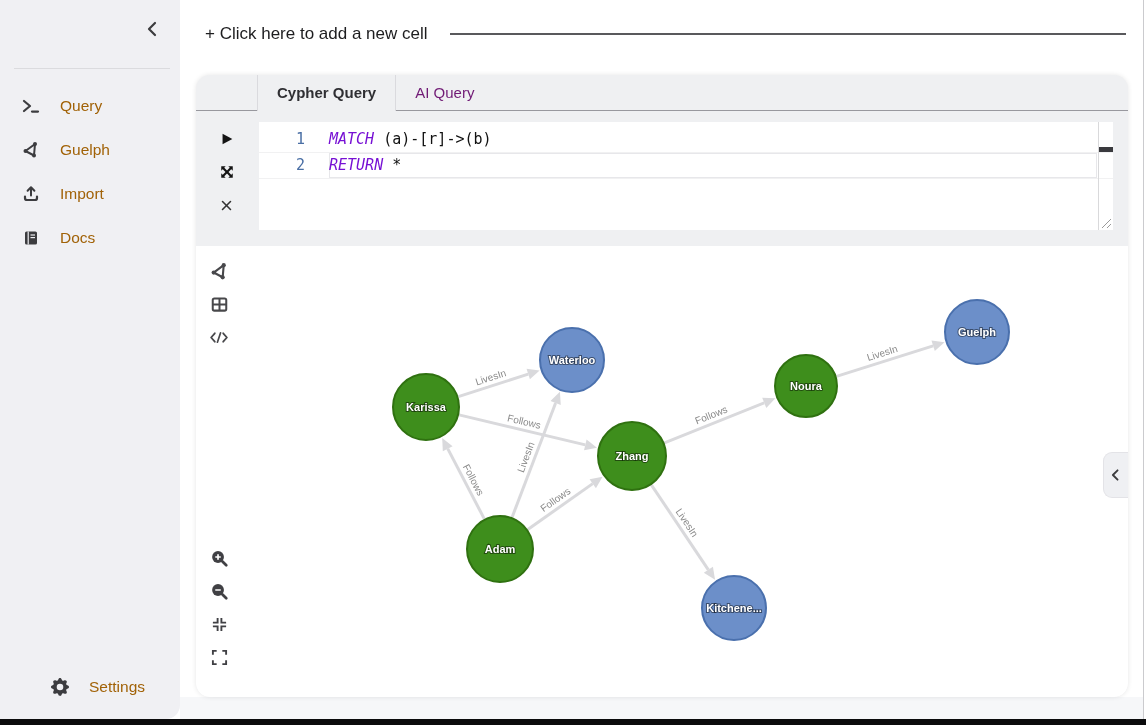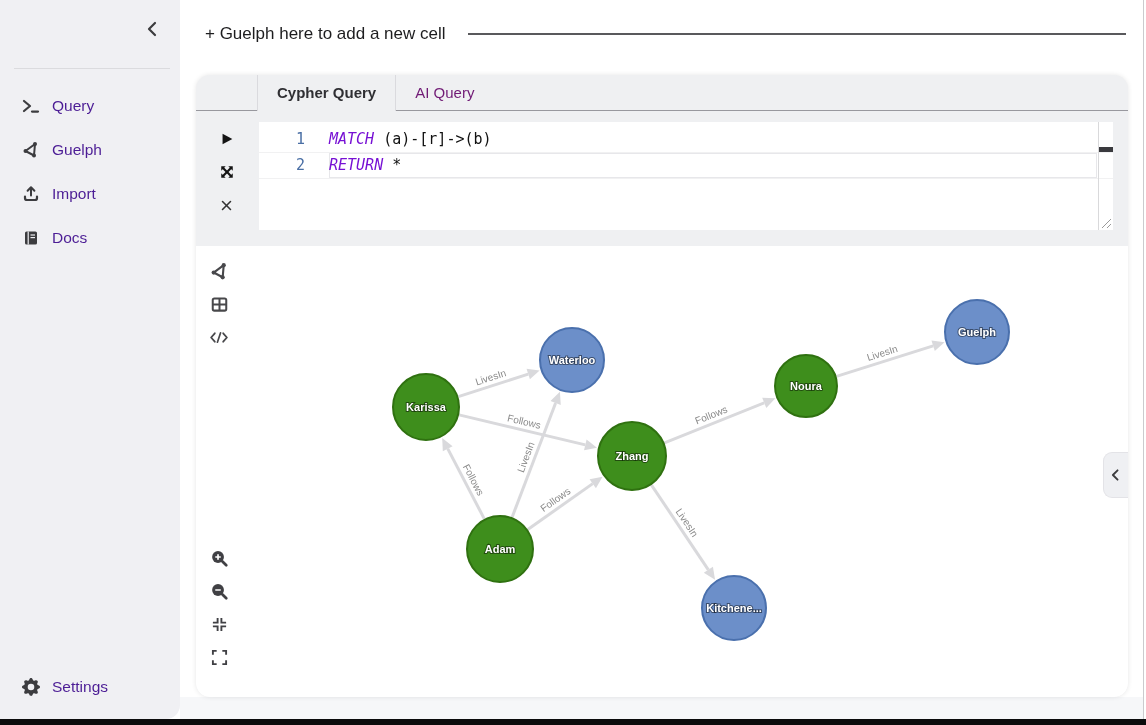--- a/index.html
+++ b/index.html
@@ -5,22 +5,22 @@
   html,body{margin:0;padding:0;}
   body{
     width:1146px;height:725px;position:relative;overflow:hidden;
     background:#ffffff;font-family:"Liberation Sans",sans-serif;color:#2f2f33;
   }
   
   .sidebar{position:absolute;left:0;top:0;width:180px;height:719px;background:#f0f0f3;border-radius:0 0 14px 0;}
   .sidebar-collapse{position:absolute;top:20px;right:16px;width:20px;height:20px;cursor:pointer;}
   .sidebar-divider{position:absolute;top:68px;left:14px;right:10px;height:1px;background:#dbdbde;}
   .side-nav{position:absolute;top:84px;left:0;right:0;}
-  .side-nav.bottom{top:auto;bottom:10px;}
-  .side-item{display:flex;align-items:center;gap:12px;height:44px;padding-left:22px;cursor:pointer;font-size:15.5px;color:#4c1d95;}
+  .side-nav.bottom{top:auto;bottom:10px;padding-left:29px;}
+  .side-item{display:flex;align-items:center;gap:20px;height:44px;padding-left:22px;cursor:pointer;font-size:15.5px;color:#a16207;}
   .side-item svg{flex:none;}
   
   .add-cell{position:absolute;left:205px;top:24px;display:flex;align-items:center;cursor:pointer;width:923px;}
   .add-cell-label{font-size:17px;color:#1d1d1f;white-space:nowrap;}
   .add-cell-rule{flex:1;height:2px;background:#59595c;margin-left:22px;margin-right:2px;}
   .bottom-strip{position:absolute;left:180px;top:697px;right:3px;height:22px;background:#f6f7f9;}
   .right-border{position:absolute;top:0;right:2px;width:1px;height:719px;background:#cbcbce;}
   .taskbar{position:absolute;left:0;bottom:0;width:100%;height:6px;background:#0b0b0c;}
   
   .cell-card{position:absolute;left:196px;top:75px;width:932px;height:622px;background:#eff0f2;border-radius:14px;box-shadow:0 0 5px rgba(0,0,0,0.10);}
@@ -118,21 +118,21 @@
         <svg class="ic" width="18" height="18" viewBox="0 0 16 16">
             <path fill="#3c3c3f" d="M9.405 1.05c-.413-1.4-2.397-1.4-2.81 0l-.1.34a1.464 1.464 0 0 1-2.105.872l-.31-.17c-1.283-.698-2.686.705-1.987 1.987l.169.311c.446.82.023 1.841-.872 2.105l-.34.1c-1.4.413-1.4 2.397 0 2.81l.34.1a1.464 1.464 0 0 1 .872 2.105l-.17.31c-.698 1.283.705 2.686 1.987 1.987l.311-.169a1.464 1.464 0 0 1 2.105.872l.1.34c.413 1.4 2.397 1.4 2.81 0l.1-.34a1.464 1.464 0 0 1 2.105-.872l.31.17c1.283.698 2.686-.705 1.987-1.987l-.169-.311a1.464 1.464 0 0 1 .872-2.105l.34-.1c1.4-.413 1.4-2.397 0-2.81l-.34-.1a1.464 1.464 0 0 1-.872-2.105l.17-.31c.698-1.283-.705-2.686-1.987-1.987l-.311.169a1.464 1.464 0 0 1-2.105-.872l-.1-.34zM8 10.93a2.929 2.929 0 1 1 0-5.86 2.929 2.929 0 0 1 0 5.858z"></path>
           </svg>
       </span>
       <span>Settings</span>
     </div>
   </div>
 </div>
 
 <div class="add-cell">
-  <span class="add-cell-label">+ Guelph here to add a new cell</span>
+  <span class="add-cell-label">+ Click here to add a new cell</span>
   <span class="add-cell-rule"></span>
 </div>
 
 <div class="bottom-strip"></div>
 
 <div class="cell-card">
   <div class="tab-underline"></div>
   <div class="tab-row">
     <div class="tab active">Cypher Query</div>
     <div class="tab inactive">AI Query</div>

